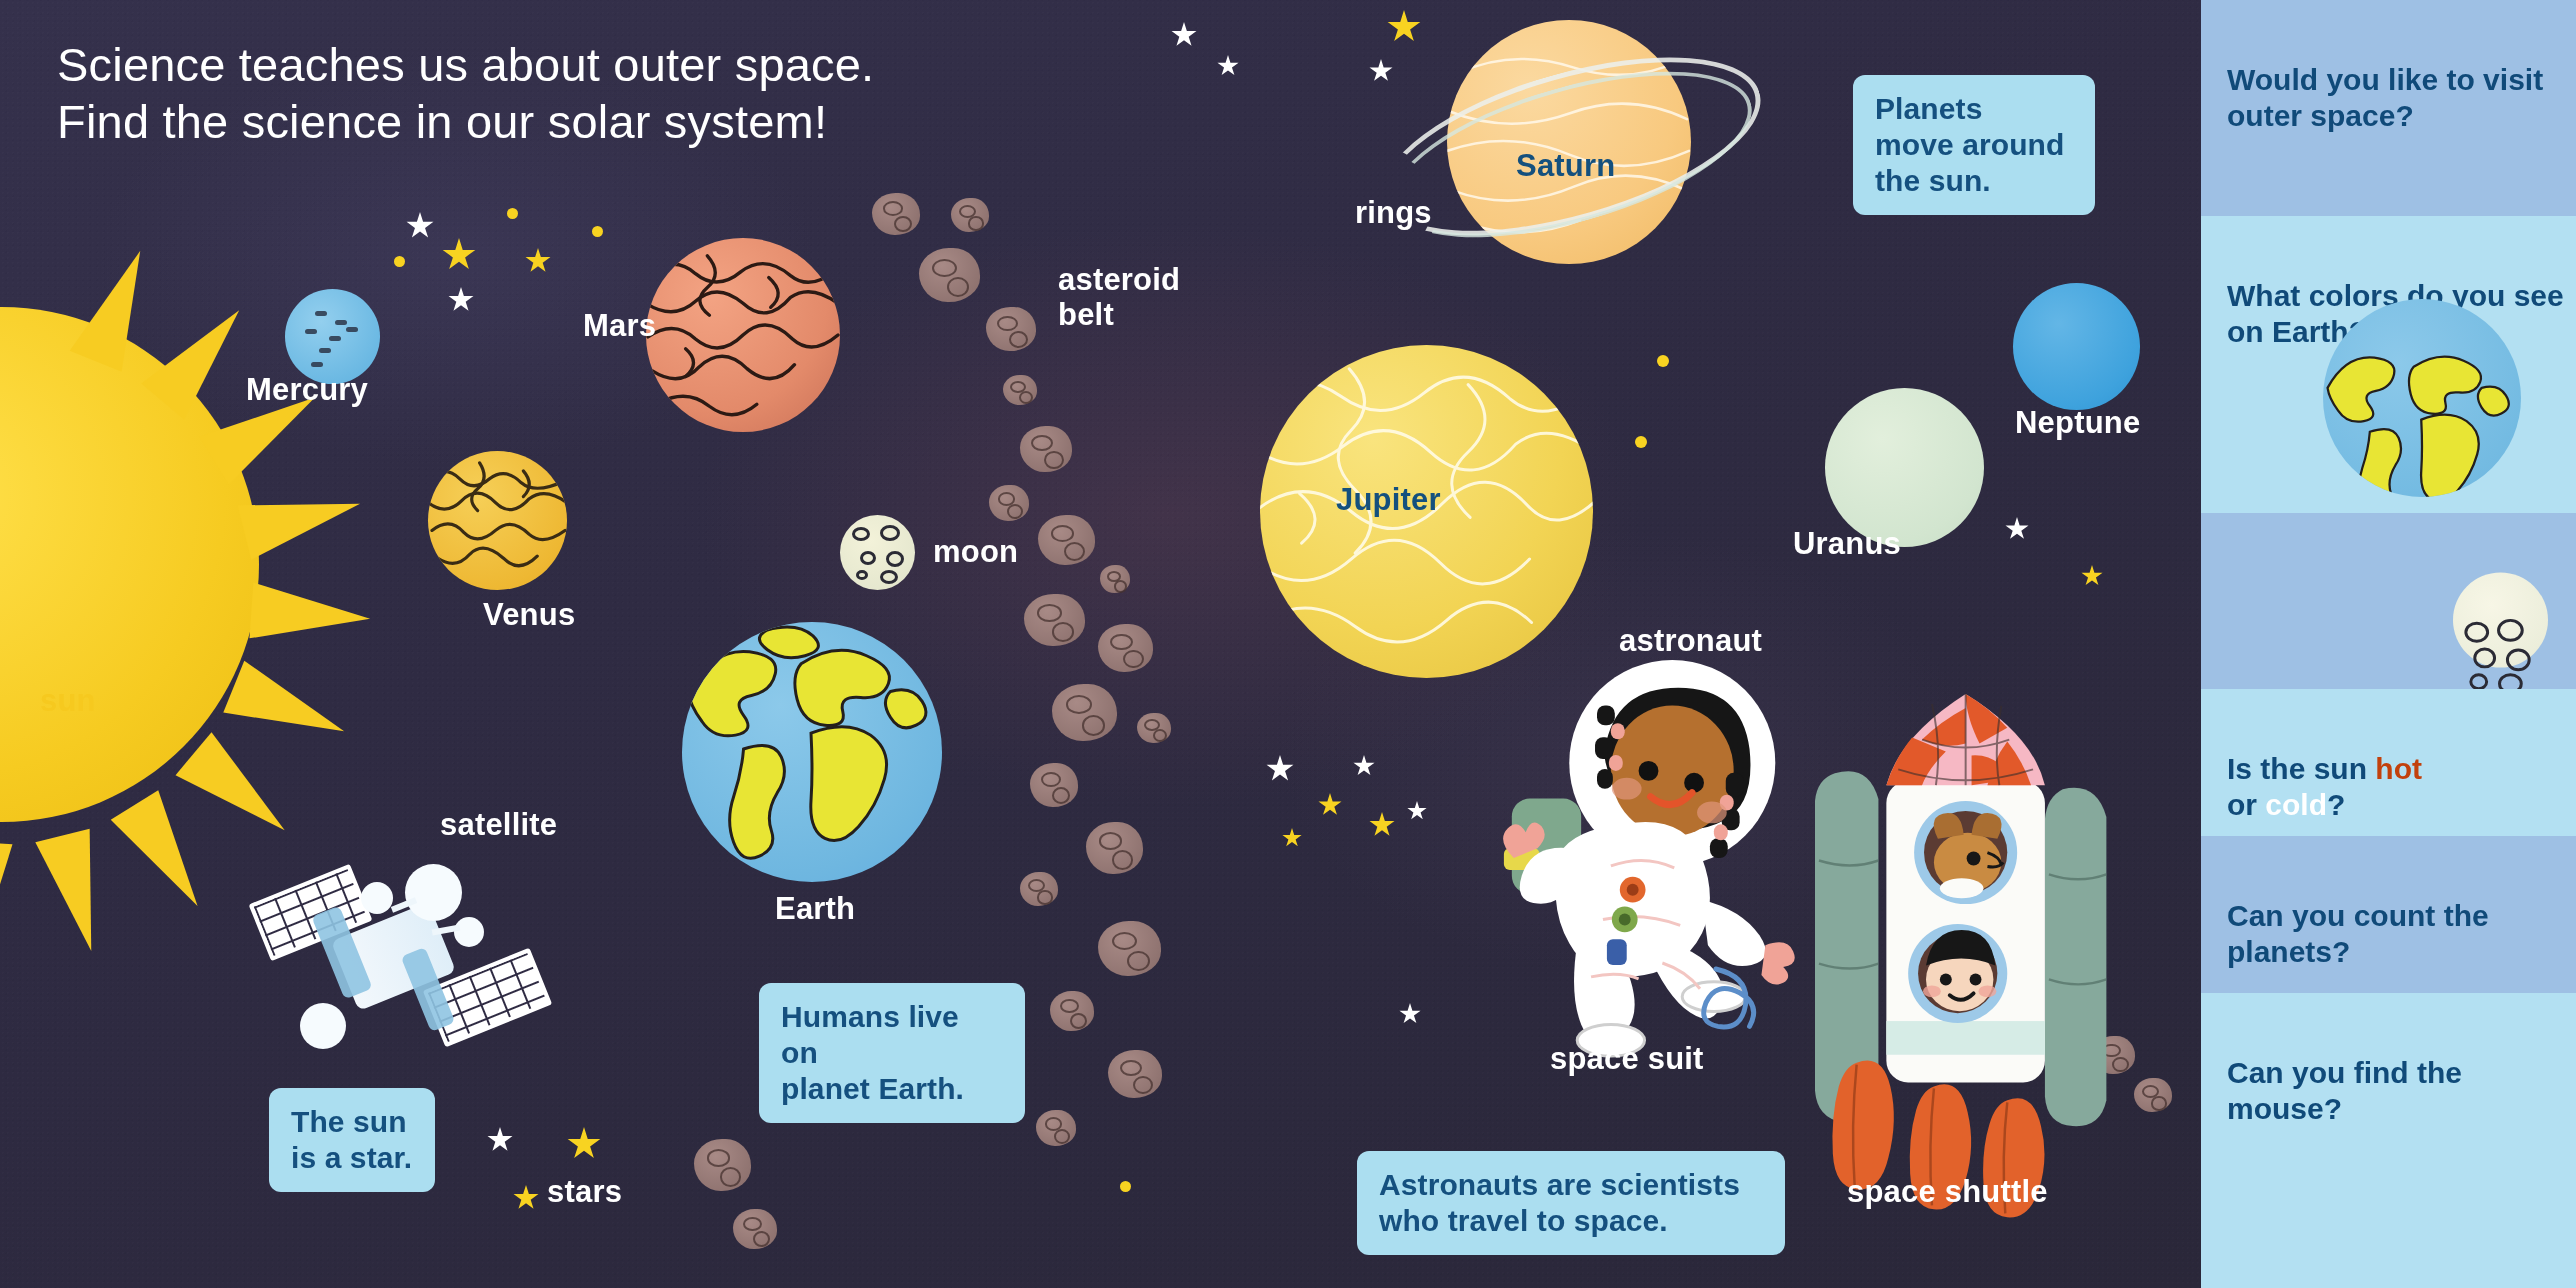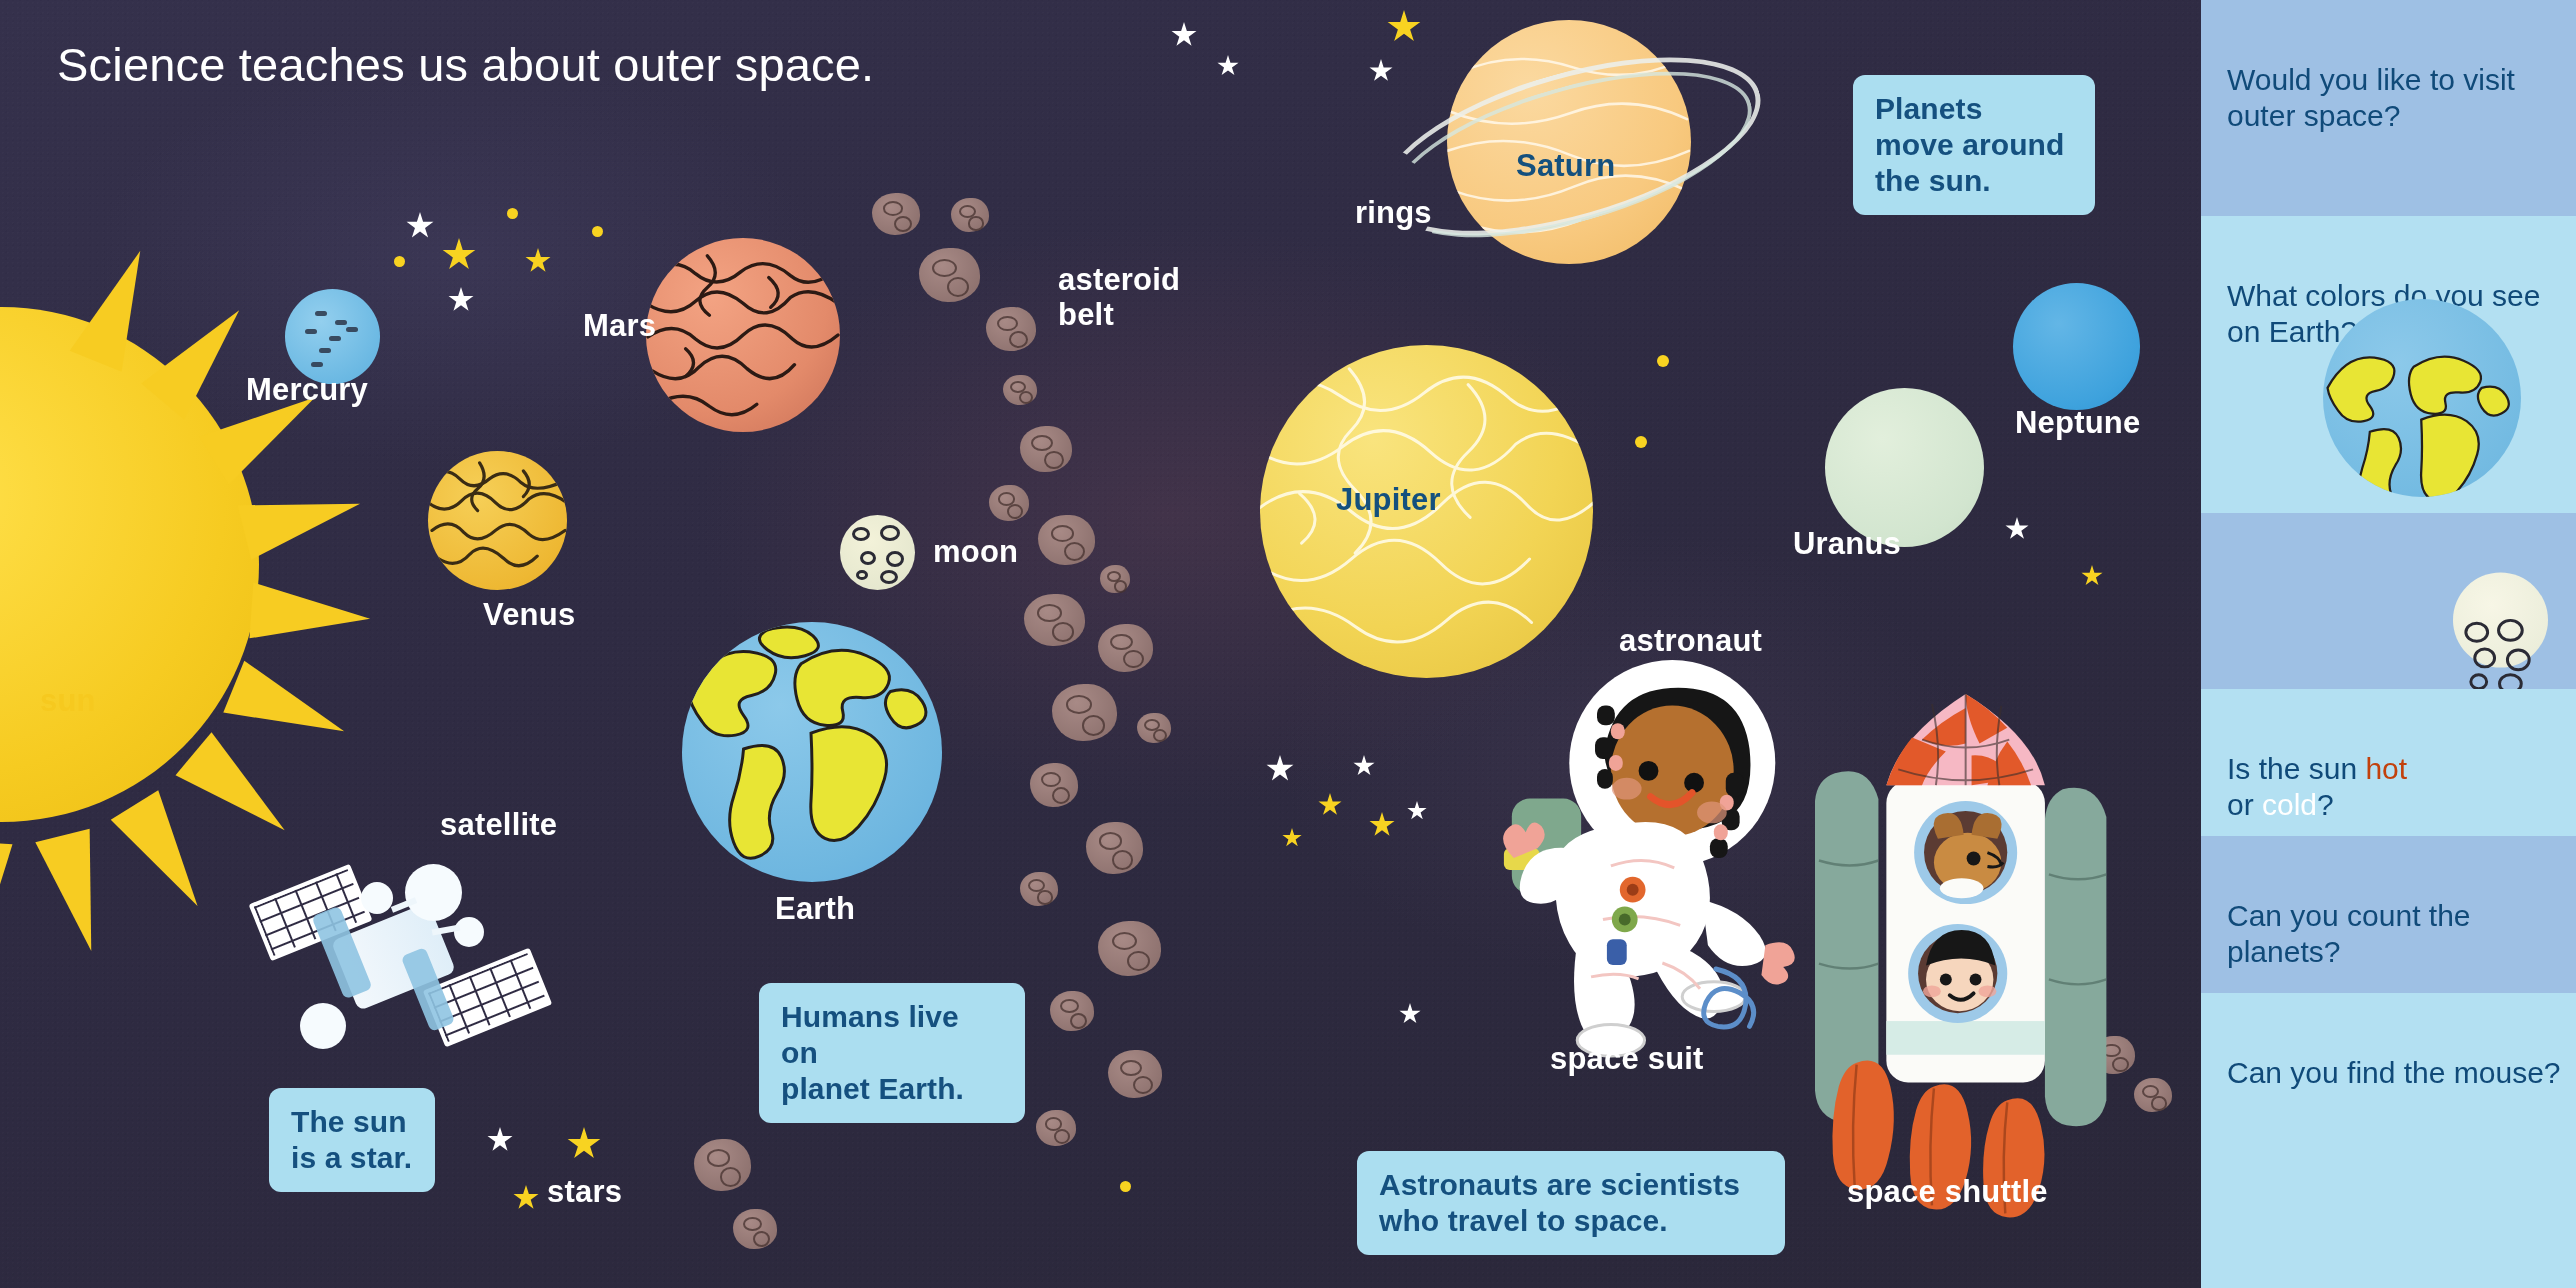--- a/index.html
+++ b/index.html
@@ -130,21 +130,21 @@
   
   #astronaut { position:absolute; left:1486px; top:654px; width:327px; height:416px; z-index:24; }
 
   
   #shuttle { position:absolute; left:1813px; top:694px; width:337px; height:555px; z-index:22; }
 
   
   #sidebar { position:absolute; left:2201px; top:0; width:375px; height:1288px; z-index:40; }
   .sb {
     position:relative; padding:26px 9px 20px 26px;
-    color:#104a79; font-weight:normal; font-size:30px; line-height:1.2;
+    color:#104a79; font-weight:bold; font-size:30px; line-height:1.2;
     white-space:pre-line; overflow:hidden;
   }
   .sb.blue  { background:#9ec0e4; }
   .sb.light { background:#b3e0f2; }
   .hot  { color:#c2410c; }
   .cold { color:#ffffff; }
   .sb-earth { position:absolute; right:55px; bottom:16px; width:198px; height:198px;
     border-radius:50%; background:radial-gradient(circle at 38% 32%,#8cc9ea,#74bbe2 72%,#6cb5df 100%); overflow:hidden; }
   .sb-moon { position:absolute; right:28px; top:50%; transform:translateY(-30%);
     width:95px; height:95px; border-radius:50%;
@@ -152,20 +152,21 @@
 </style>
 </head>
 <body>
 
 <div id="page">
 
   <div id="scene">
 
     <div id="headline">
       <div>Science teaches us about outer space.</div>
+      <div>Find the science in our solar system!</div>
     </div>
 
     <div id="sun">
       <div id="sun-core"></div>
       <div class="ray" style="transform:rotate(-68deg) translateX(250px);"></div>
       <div class="ray" style="transform:rotate(-50deg) translateX(250px);"></div>
       <div class="ray" style="transform:rotate(-32deg) translateX(250px);"></div>
       <div class="ray" style="transform:rotate(-14deg) translateX(250px);"></div>
       <div class="ray" style="transform:rotate(4deg)   translateX(250px);"></div>
       <div class="ray" style="transform:rotate(22deg)  translateX(250px);"></div>

